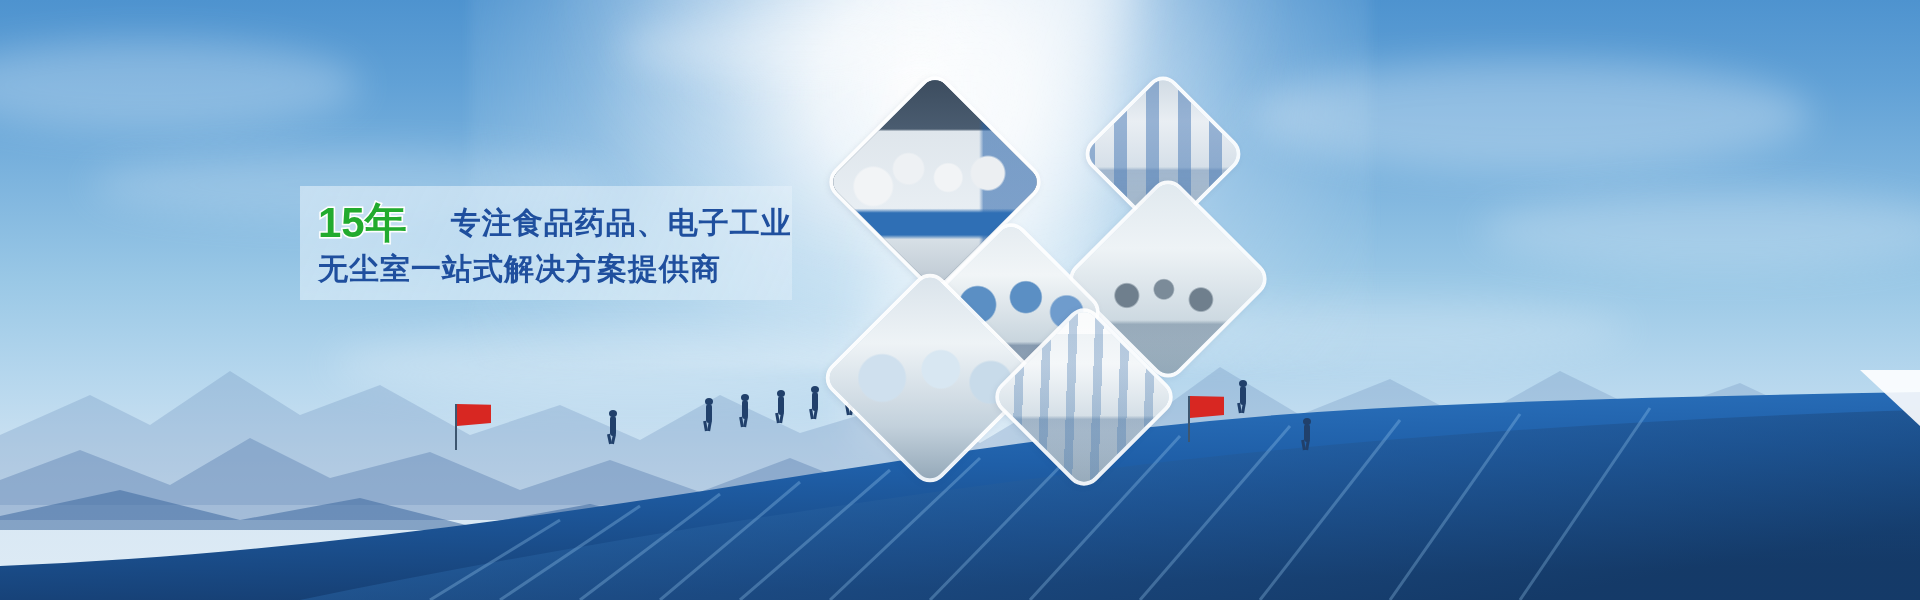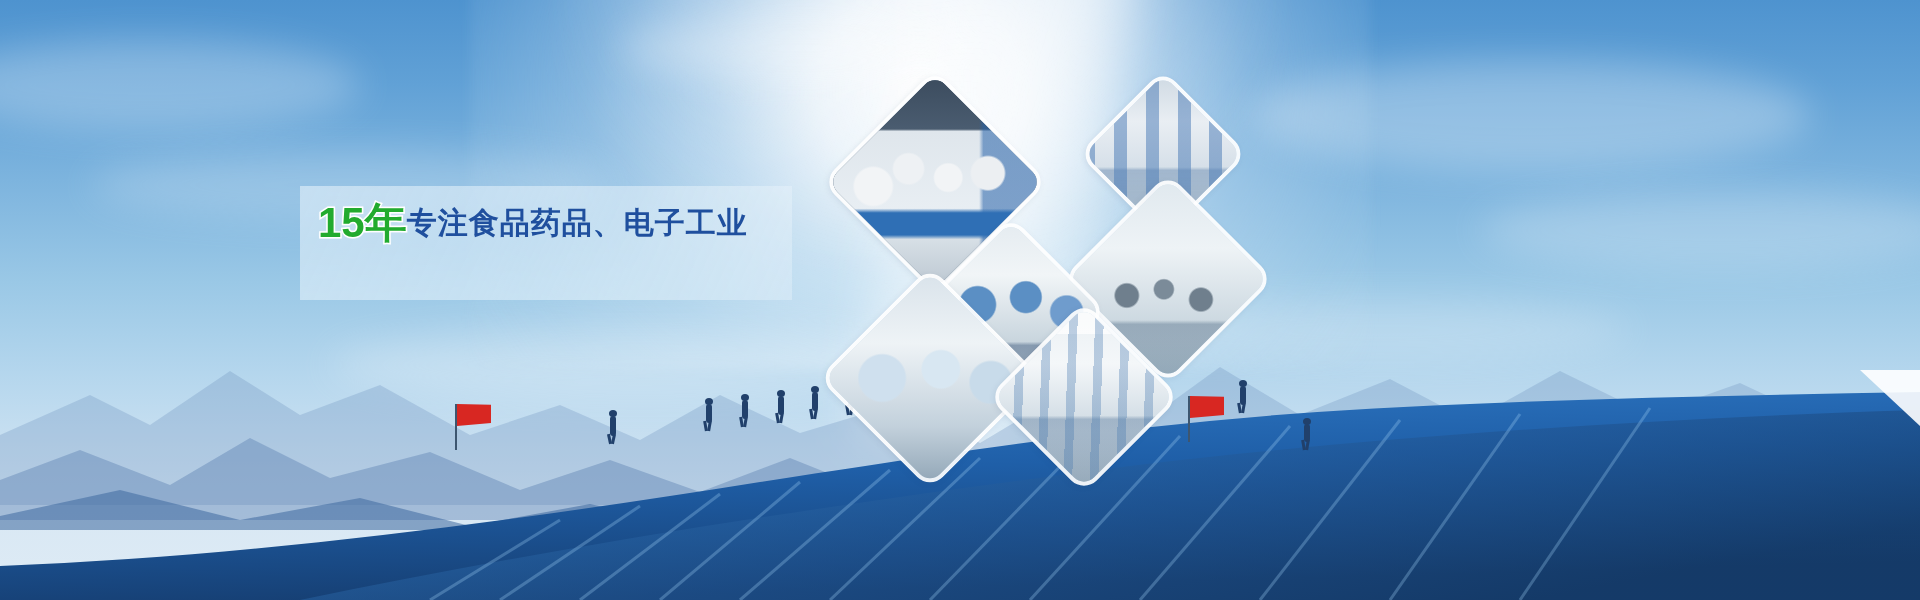--- a/index.html
+++ b/index.html
@@ -112,20 +112,21 @@
     paint-order:stroke fill;
     text-shadow:
       0 0 2px #fff, 0 0 3px #fff;
     vertical-align:-2px;
   }
   .hl-blue{
     font-size:30px;font-weight:bold;
     color:#1f4f9e;
     letter-spacing:1px;
     vertical-align:2px;
+    margin-left:44px;
   }
   .hl-blue2{
     font-size:30px;font-weight:bold;
     color:#1f4f9e;
     letter-spacing:1px;
   }
 
   
   .collage{position:absolute;left:845px;top:98px;width:430px;height:365px;}
   .dia{
@@ -358,20 +359,23 @@
   <div class="flag f2">
     <div class="pole"></div>
     <div class="cloth"></div>
   </div>
 
   <div class="text-panel"></div>
   <div class="headline">
     <span class="hl-line">
       <span class="hl-years">15年</span><span class="hl-blue">专注食品药品、电子工业</span>
     </span>
+    <span class="hl-line">
+      <span class="hl-blue2">无尘室一站式解决方案提供商</span>
+    </span>
   </div>
 
   <div class="collage">
     <div class="dia d1">
       <div class="inner p-assembly"></div>
     </div>
     <div class="dia d3">
       <div class="inner p-bench"></div>
     </div>
     <div class="dia d4">

